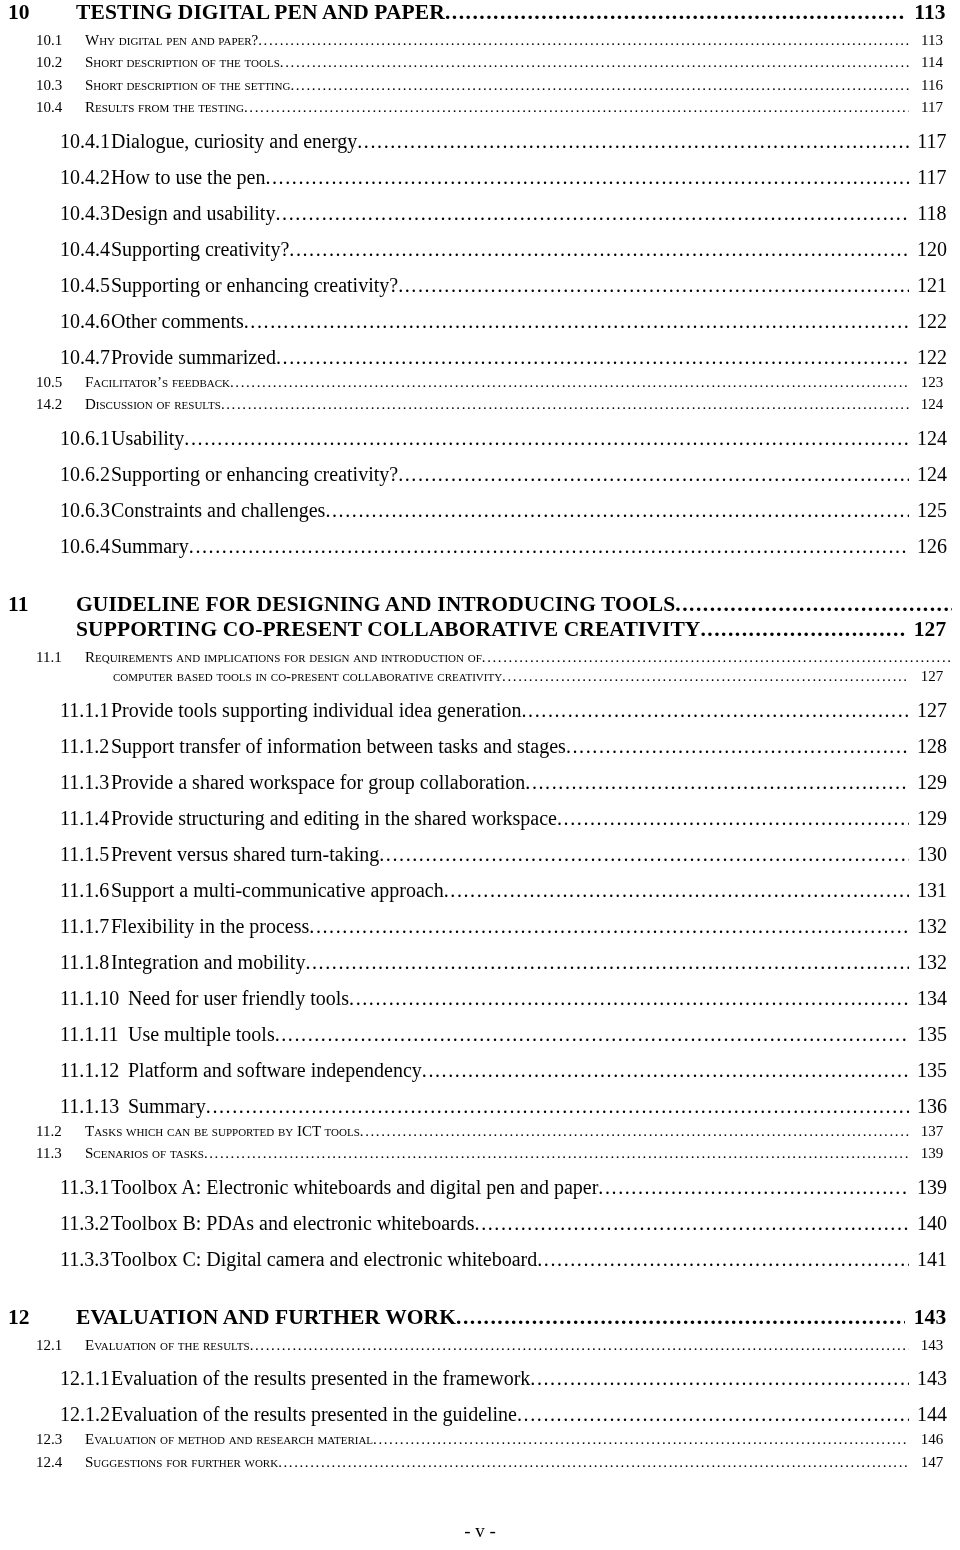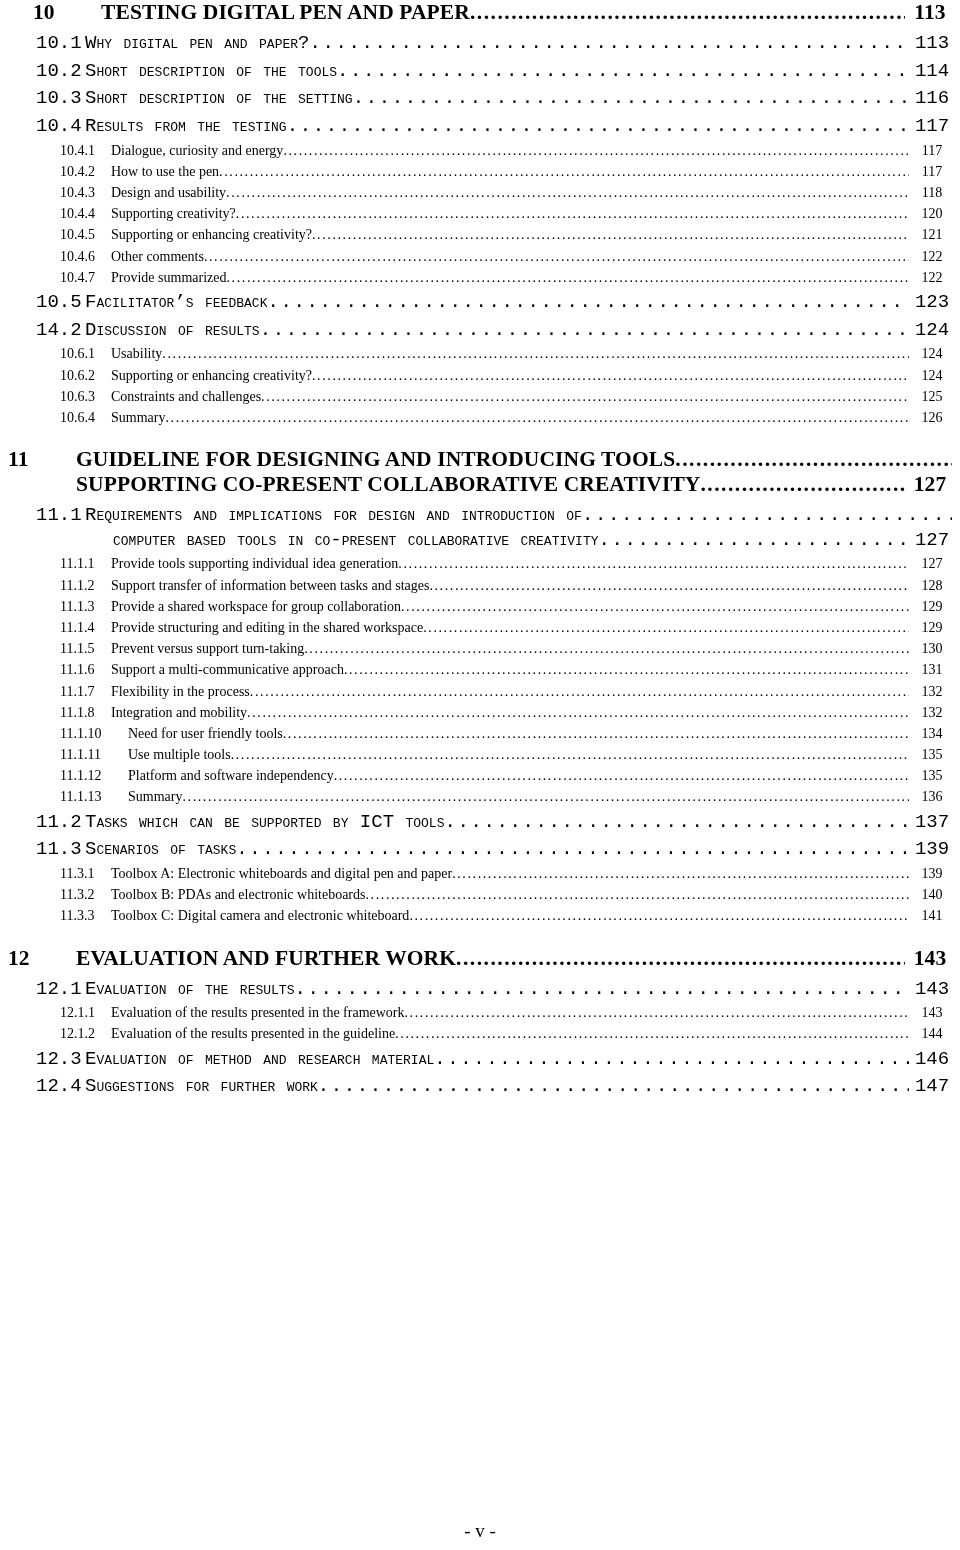--- a/index.html
+++ b/index.html
@@ -57,45 +57,44 @@
     flex: 0 0 auto;
     text-align: center;
     padding-left: 3px;
   }
 
   
   .lvl1 {
     font-weight: bold;
     font-size: 21.5px;
     letter-spacing: 0.1px;
-    margin-top: 20px;
+    margin-top: 33px;
     margin-bottom: 6px;
     line-height: 1.16;
   }
   .lvl1 .num  { width: 68px; }
   .lvl1 .pg   { min-width: 44px; }
   .lvl1 .leader { letter-spacing: 1.5px; }
-  .lvl1.first { margin-top: 0; margin-left: 25px; }
+  .lvl1.first { margin-top: 0; }
 
   
   .lvl1wrap .line2 {
     display: flex;
     align-items: baseline;
     width: 100%;
     padding-left: 68px;
     box-sizing: border-box;
   }
 
   
   .lvl2 {
-    font-size: 19px;
+    font-size: 15px;
     font-variant: small-caps;
     margin-top: 3px;
     line-height: 1.30;
-    font-family: Liberation Mono, monospace;
   }
   .lvl2 .num {
     width: 77px;
     padding-left: 28px;
     box-sizing: border-box;
     font-variant: normal;
   }
   .lvl2 .pg  { min-width: 40px; font-variant: normal; }
   .lvl2 .leader { font-variant: normal; }
 
@@ -103,22 +102,22 @@
   .lvl2wrap .line2 {
     display: flex;
     align-items: baseline;
     width: 100%;
     padding-left: 105px;
     box-sizing: border-box;
   }
 
   
   .lvl3 {
-    font-size: 14px;
-    margin-top: 3px;
+    font-size: 20px;
+    margin-top: 10px;
     line-height: 1.30;
   }
   .lvl3 .num {
     width: 103px;
     padding-left: 52px;
     box-sizing: border-box;
   }
   .lvl3 .pg  { min-width: 40px; }
 
   
@@ -335,21 +334,21 @@
       <div class="row">
         <span class="num">11.1.4</span>
         <span class="ttl">Provide structuring and editing in the shared workspace</span>
         <span class="leader"></span>
         <span class="pg">129</span>
       </div>
     </div>
     <div class="lvl3">
       <div class="row">
         <span class="num">11.1.5</span>
-        <span class="ttl">Prevent versus support turn-taking</span>
+        <span class="ttl">Prevent versus shared turn-taking</span>
         <span class="leader"></span>
         <span class="pg">130</span>
       </div>
     </div>
     <div class="lvl3">
       <div class="row">
         <span class="num">11.1.6</span>
         <span class="ttl">Support a multi-communicative approach</span>
         <span class="leader"></span>
         <span class="pg">131</span>

